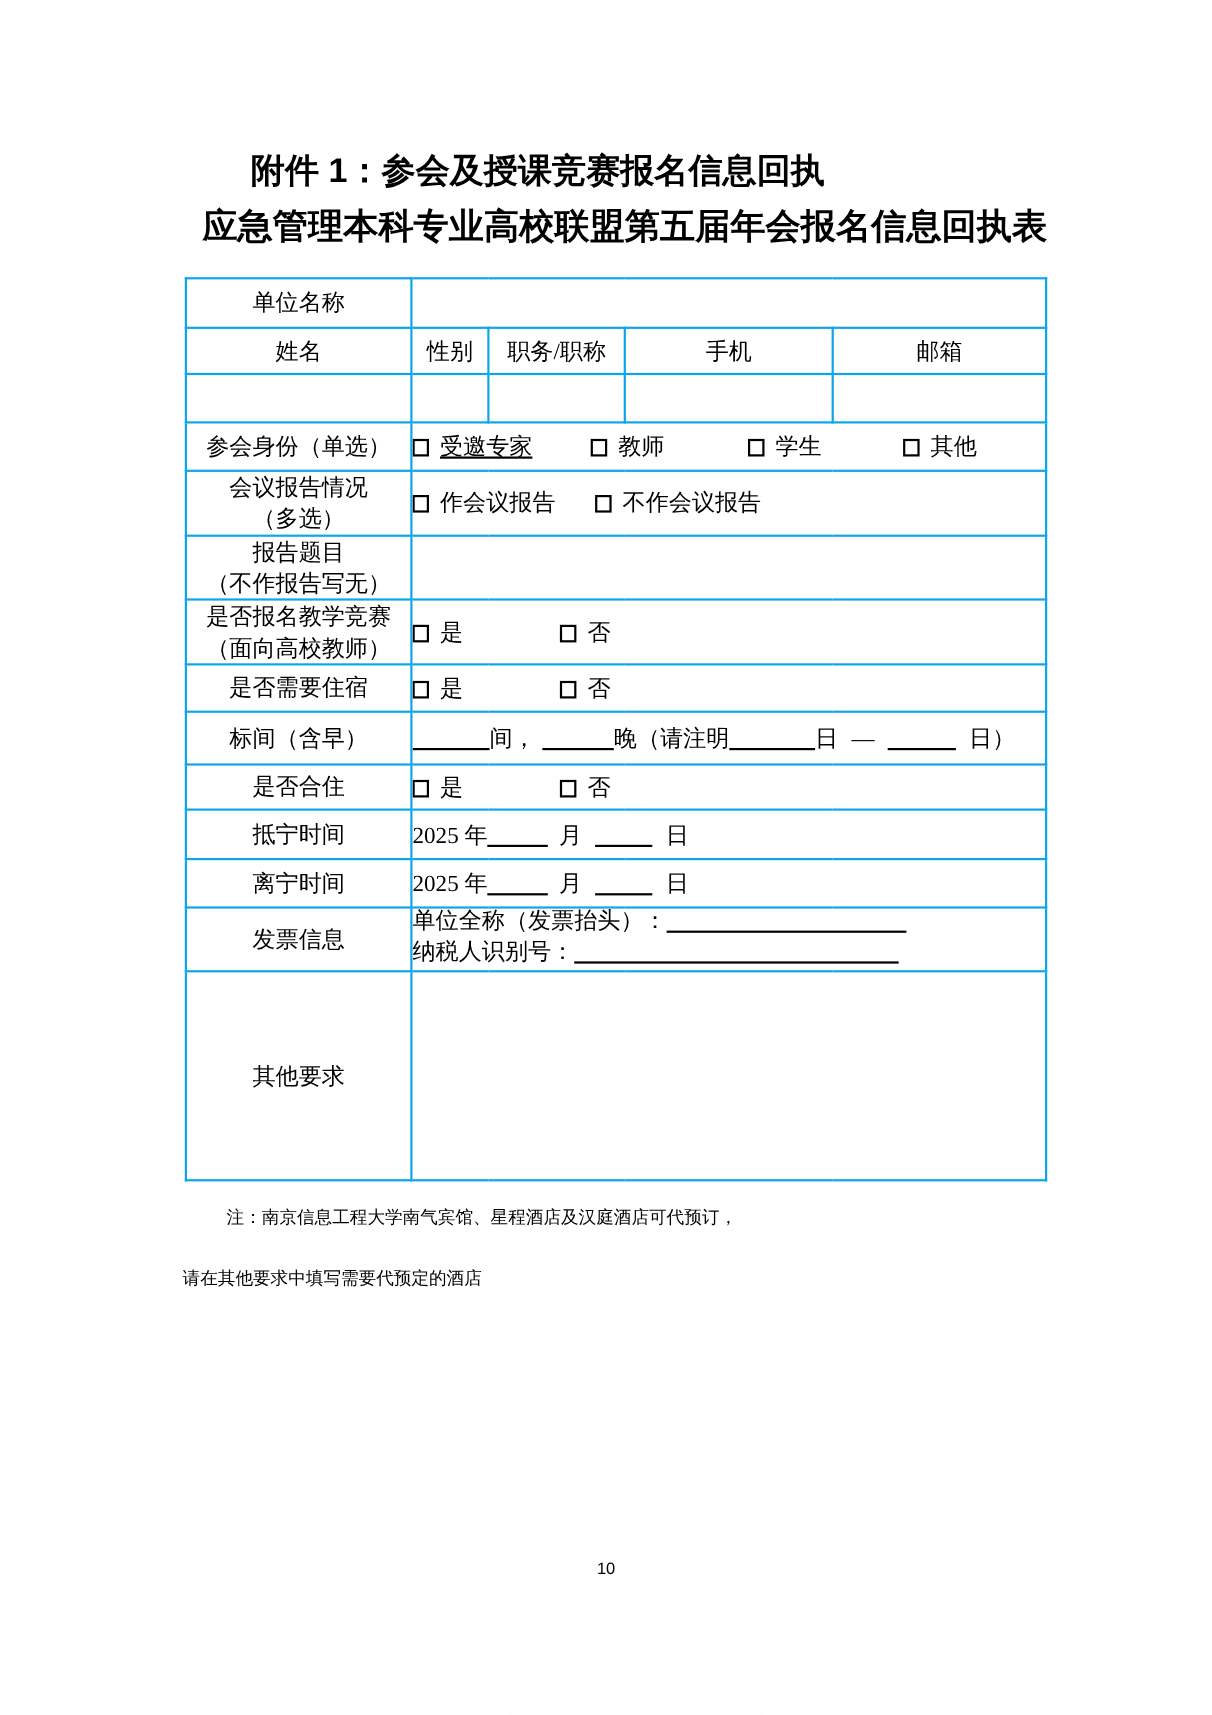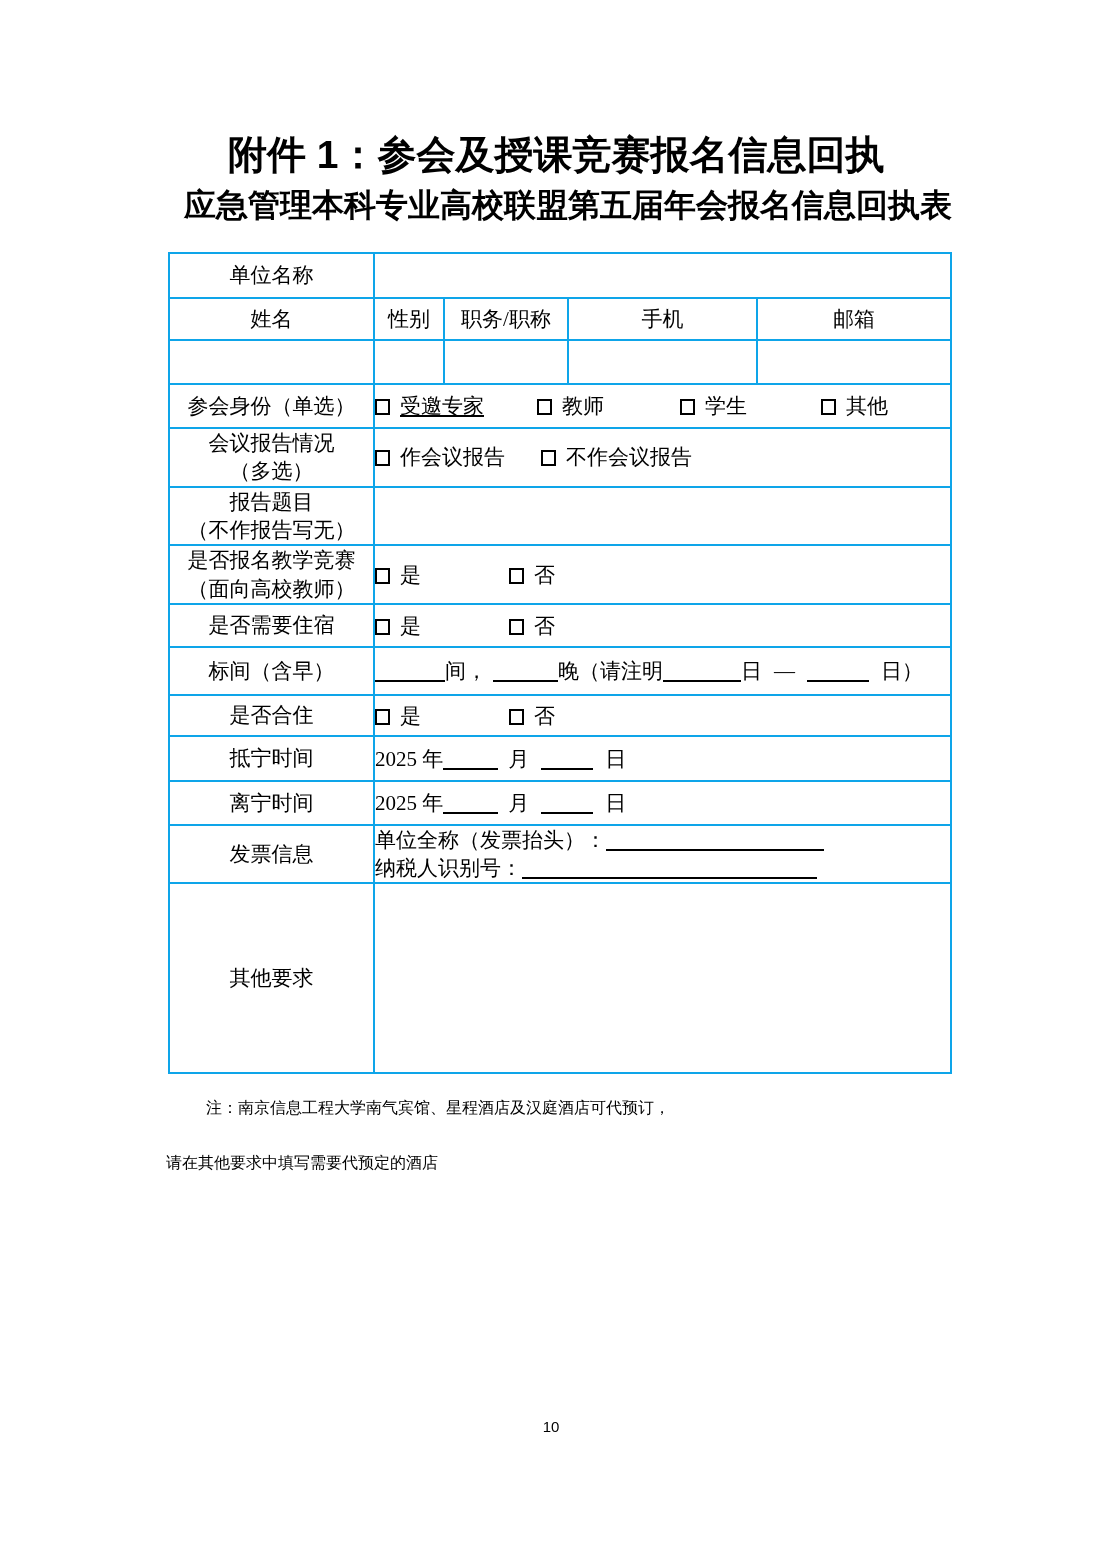--- a/index.html
+++ b/index.html
@@ -8,21 +8,21 @@
     width:1102px;height:1559px;
     background:#ffffff;
     font-family:"Liberation Serif",serif;
     color:#000;
     margin:0 auto;
     overflow:hidden;
   }
   .attachment-title{
     position:absolute;left:228px;top:136px;
     font-family:"Liberation Sans",sans-serif;
-    font-weight:bold;font-size:39px;line-height:38px;
+    font-weight:bold;font-size:31px;line-height:38px;
   }
   .form-title{
     position:absolute;left:168px;top:188px;width:800px;
     text-align:center;font-weight:bold;font-size:32px;line-height:34px;
   }
   table.form{
     position:absolute;left:168px;top:252px;width:782px;
     border-collapse:collapse;table-layout:fixed;
     font-size:21px;
   }
@@ -49,21 +49,21 @@
   .row-identity .opt1{margin-right:53px;text-decoration:underline;}
   .row-identity .opt2{margin-right:76px;}
   .row-identity .opt3{margin-right:74px;}
   .row-report .opt1{margin-right:36px;font-family:Liberation Serif, serif;}
   .yesno .opt1{margin-right:88px;}
   
   .bl{
     display:inline-block;border-bottom:2px solid #000;
     height:20px;vertical-align:-4px;
   }
-  .inv-line{line-height:28px;white-space:nowrap;}
+  .inv-line{line-height:28px;white-space:nowrap;font-family:Liberation Mono, monospace;}
   .note{
     position:absolute;left:166px;top:1080px;width:800px;
     font-size:16px;
   }
   .note-line{line-height:55px;white-space:nowrap;}
   .note-line.first{padding-left:40px;}
   .page-number{
     position:absolute;left:0;top:1418px;width:1102px;
     text-align:center;font-family:"Liberation Sans",sans-serif;
     font-size:15px;

